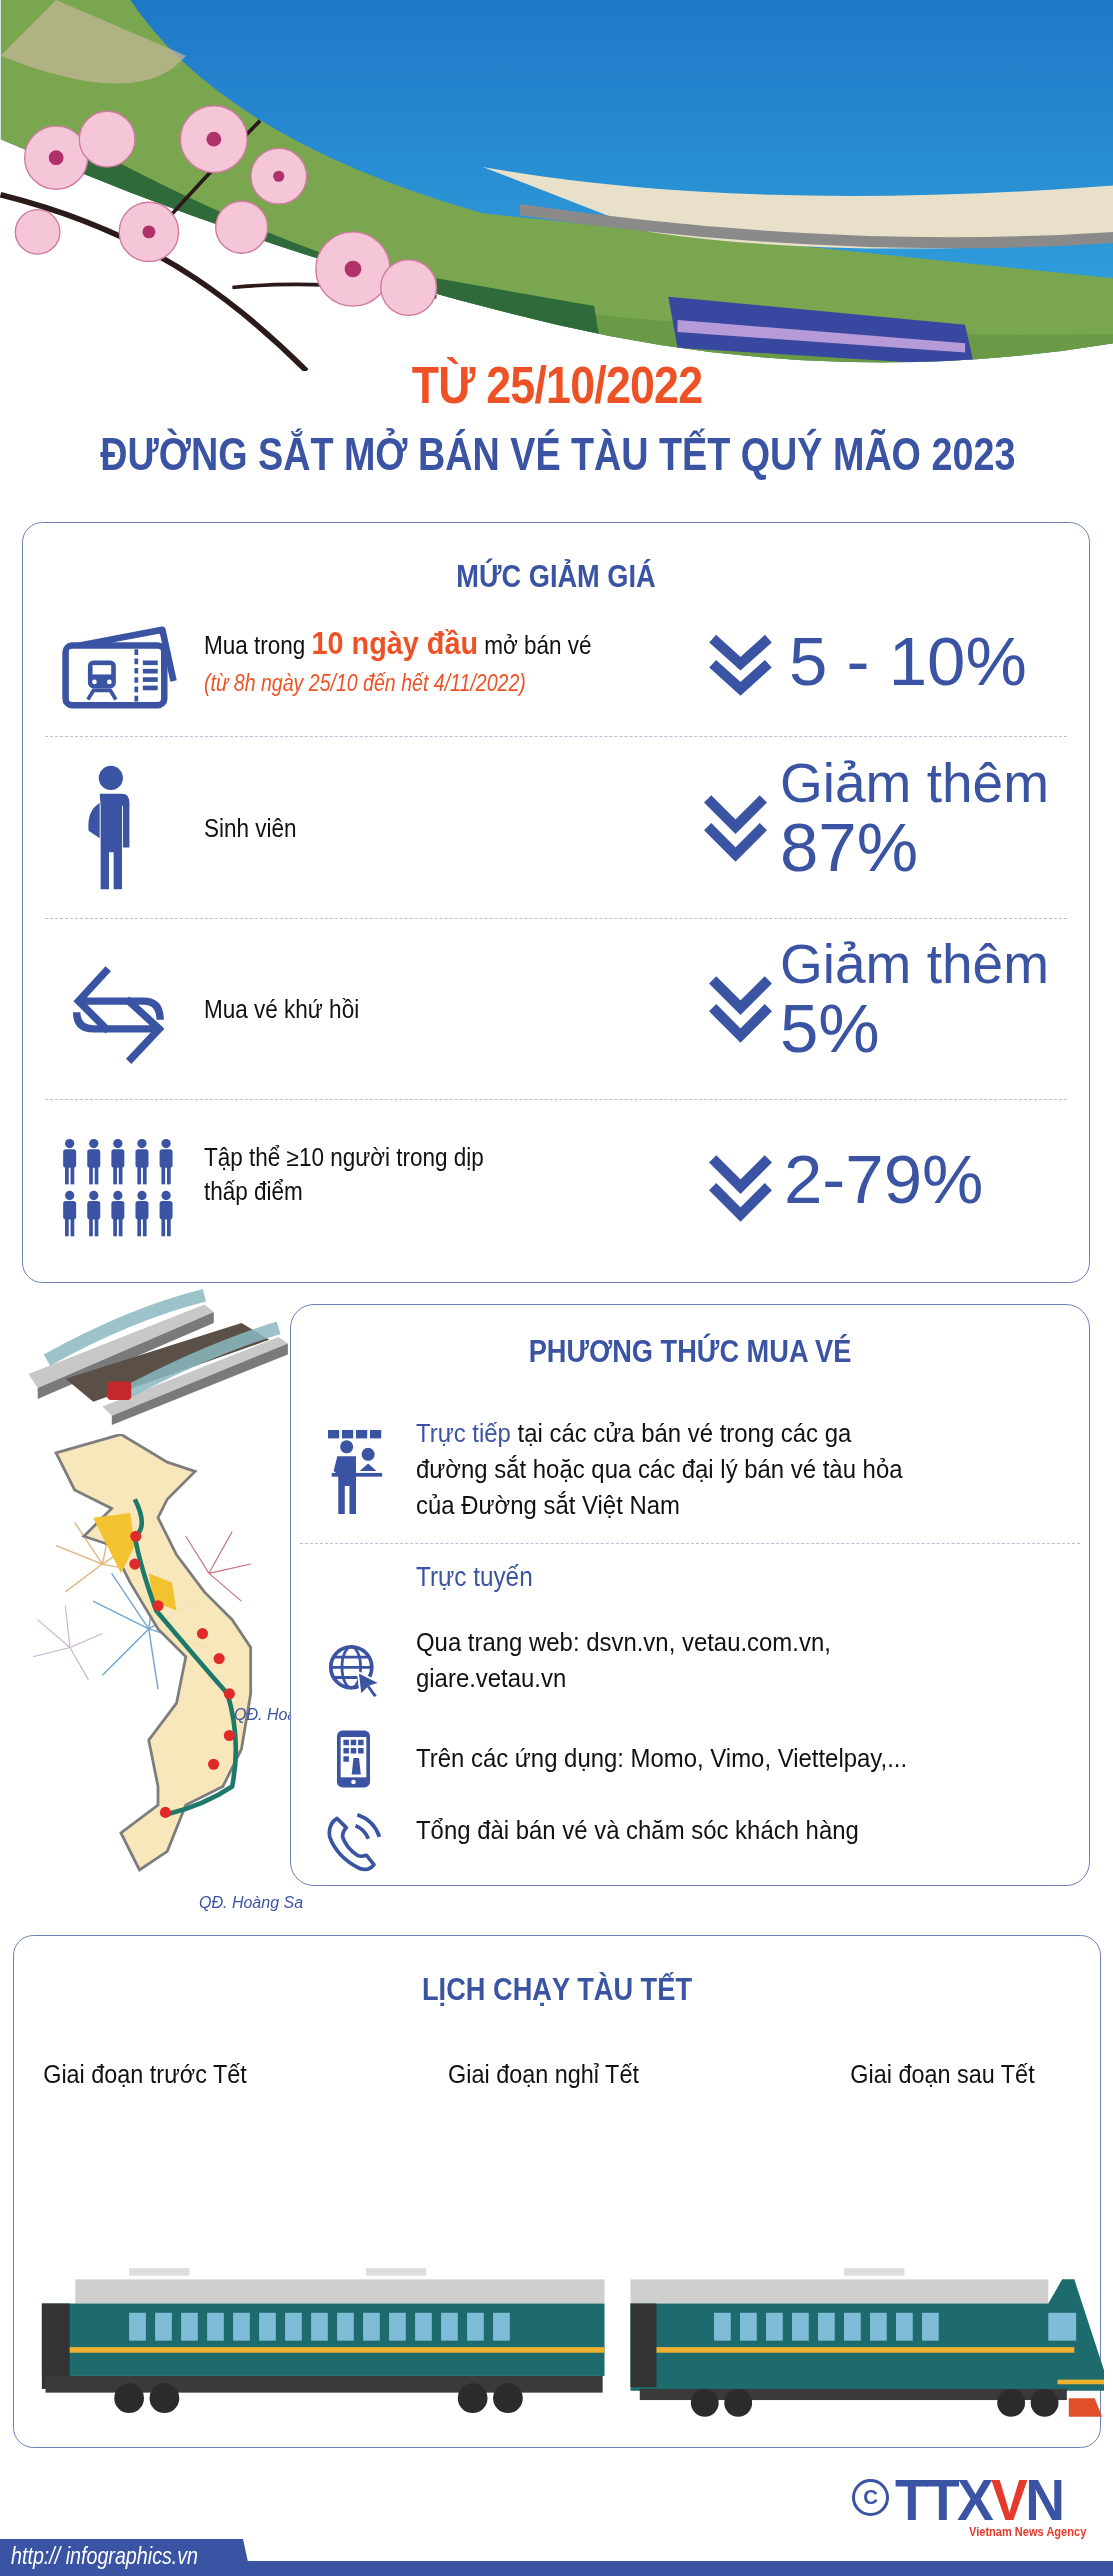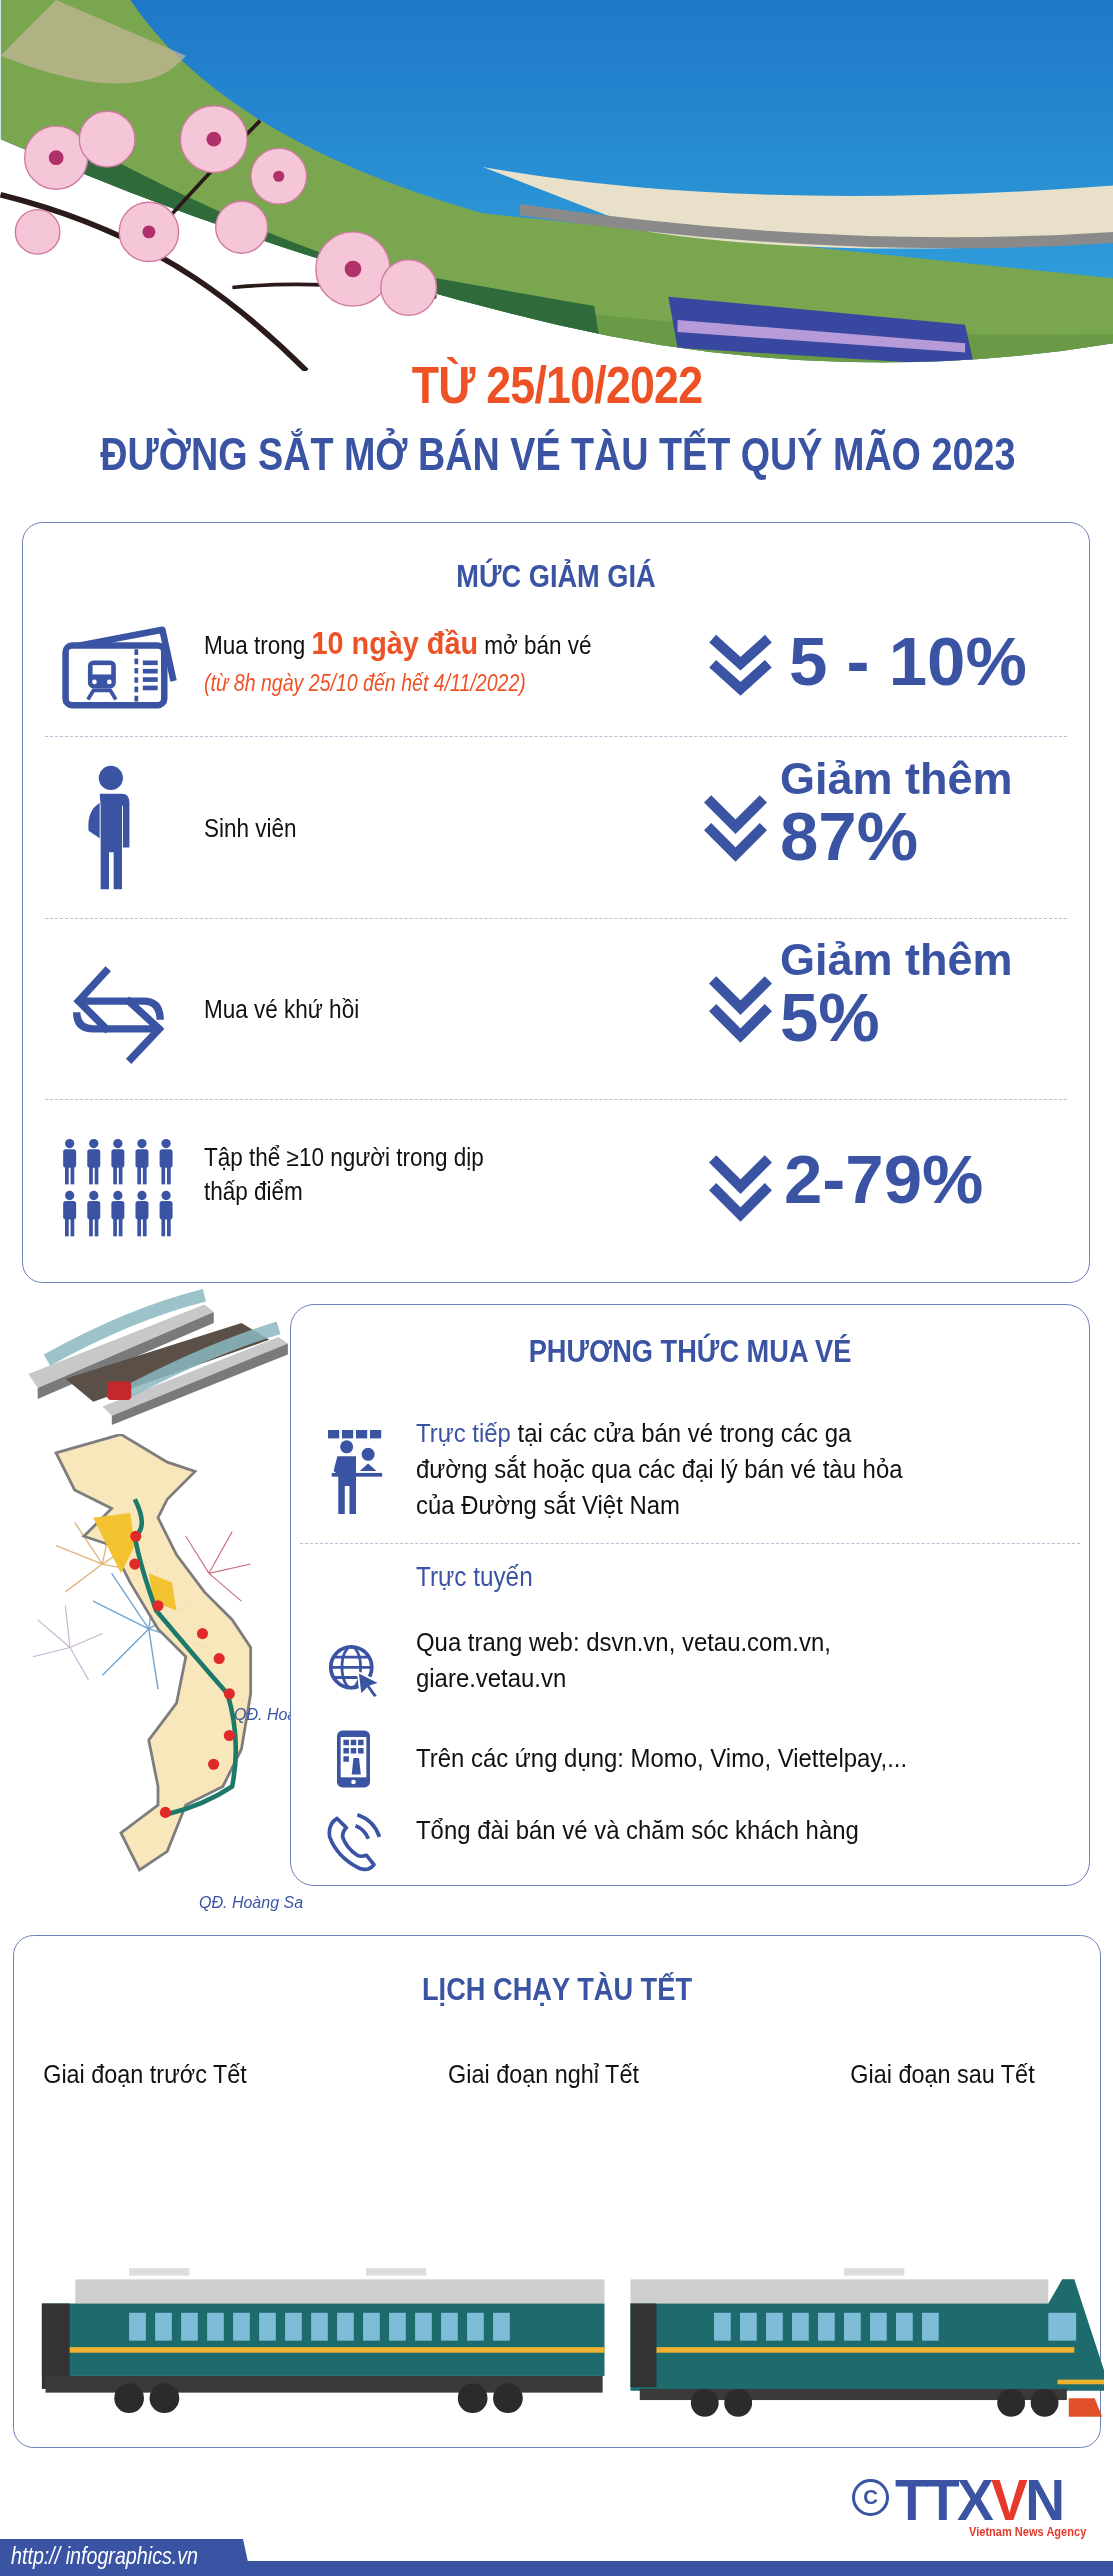--- a/index.html
+++ b/index.html
@@ -18,23 +18,23 @@
   
   .card { position: absolute; border: 1.9px solid #6e80b8; border-radius: 20.4px; background: #fff; }
   .card-title { position: absolute; left: 0; width: 100%; text-align: center; font-weight: bold; color: #3a54a3; font-size: 32px; transform: scaleX(0.85); }
 
   .dash { position: absolute; height: 0; border-top: 1.9px dashed #b8bfd4; }
   .disc-icon { position: absolute; }
   .disc-label { position: absolute; font-size: 25px; color: #111; transform-origin: left center; transform: scaleX(0.9); white-space: nowrap; }
   .disc-label .hl { color: #ec5226; font-weight: bold; font-size: 32px; }
   .disc-sub { position: absolute; font-size: 23px; font-style: italic; color: #ec5226; transform-origin: left center; transform: scaleX(0.85); white-space: nowrap; }
   .chev { position: absolute; }
-  .disc-val { position: absolute; font-weight: bold; color: #3a54a3; white-space: nowrap; font-family: "Liberation Sans", sans-serif; }
+  .disc-val { position: absolute; font-weight: normal; color: #3a54a3; white-space: nowrap; font-family: "Liberation Sans", sans-serif; }
   .disc-val.big { font-size: 69px; line-height: 1; }
-  .disc-val .l1 { display: block; font-size: 45px; line-height: 1.05; }
+  .disc-val .l1 { display: block; font-size: 55px; line-height: 1.05; }
   .disc-val .l2 { display: block; font-size: 69px; line-height: 1; }
 
   
   .pm-text { position: absolute; font-size: 26px; line-height: 1.38; color: #111; transform-origin: left top; transform: scaleX(0.92); }
   .pm-text .blue { color: #3a54a3; }
   .pm-online { position: absolute; font-size: 27px; color: #3a54a3; transform-origin: left top; transform: scaleX(0.9); }
 
   .map-label { position: absolute; font-size: 16px; font-style: italic; color: #3a54a3; white-space: nowrap; }
 
   

